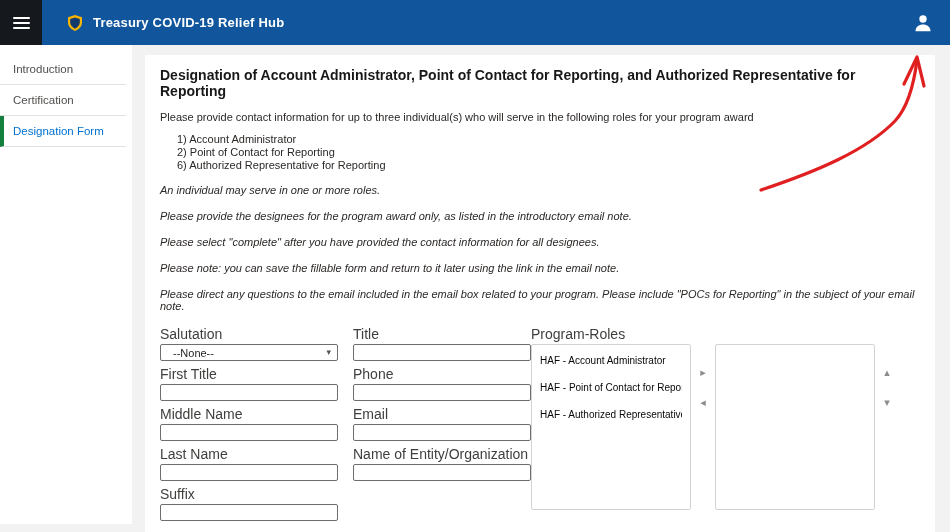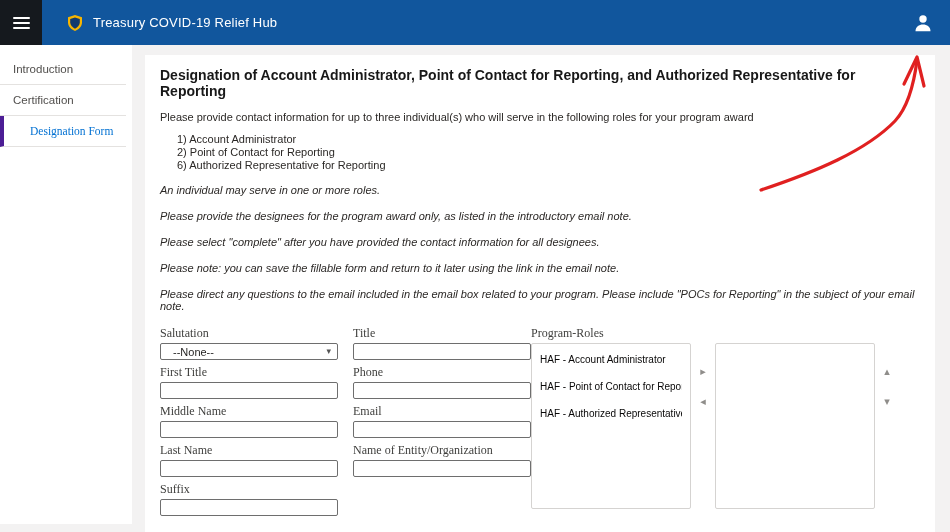--- a/index.html
+++ b/index.html
@@ -13,51 +13,51 @@
     position:absolute; top:0; left:0; right:0; height:45px;
     background:#11569d; display:flex; align-items:center; z-index:5;
   }
   .menu-block {
     width:42px; height:45px; background:#15191e;
     display:flex; flex-direction:column; align-items:center; justify-content:center;
     gap:3px; cursor:pointer;
   }
   .menu-block .bar { width:17px; height:2px; background:#fff; border-radius:1px; }
   .logo-wrap { margin-left:24px; display:flex; align-items:center; }
-  .app-title { color:#fff; font-size:13px; font-weight:normal; margin-left:9px; letter-spacing:.2px; }
+  .app-title { color:#fff; font-size:13px; font-weight:bold; margin-left:9px; letter-spacing:.2px; }
   .topbar-spacer { flex:1; }
   .user-btn { margin-right:16px; cursor:pointer; display:flex; align-items:center; }
   
   .sidebar {
     position:absolute; top:45px; left:0; width:132px; bottom:8px;
     background:#ffffff; padding-top:9px; z-index:2;
   }
   .side-item {
     position:relative; width:126px; height:31px; display:flex; align-items:center;
     padding-left:13px; font-size:11.5px; color:#514f4d;
     border-bottom:1px solid #e4e2e0; cursor:pointer; background:#fff;
   }
-  .side-item.active { color:#0070d2; border-left:4px solid #4c1d95; padding-left:26px;font-family:Liberation Serif, serif; }
+  .side-item.active { color:#0070d2; border-left:4px solid #15803d; padding-left:9px; }
   
   .main-card {
     position:absolute; left:145px; top:55px; width:790px; height:540px;
     background:#ffffff; padding:12px 15px; z-index:1;
     color:#2b2826; font-size:11px;
   }
   .card-heading { font-weight:bold; color:#181818; font-size:14px; margin-bottom:12px; }
   .intro-para { margin-bottom:10px; }
   .num-list { margin:0 0 12px 17px; line-height:13px; }
   .note { margin-bottom:14px;font-style:italic; }
   
   .form-row { display:flex; margin-top:10px; }
   .col { width:178px; }
   .colB { margin-left:15px; }
   .colC { width:auto; }
   .field { margin-bottom:5px; }
-  .field-label { display:block; font-size:12px; color:#3e3e3c; margin-bottom:2px;font-family:Liberation Serif, serif; }
+  .field-label { display:block; font-size:14px; color:#3e3e3c; margin-bottom:2px; }
   .text-input {
     width:178px; height:17px; border:1px solid #6e6e6e; border-radius:2px;
     background:#fff; font-size:11px; padding:0 4px; display:block;
     font-family:"Liberation Sans", sans-serif;
   }
   .select-box {
     position:relative; width:178px; height:17px; border:1px solid #6e6e6e;
     border-radius:2px; background:#fff; font-size:11px; color:#201f1e;
     display:flex; align-items:center; padding-left:12px; cursor:pointer;
   }

